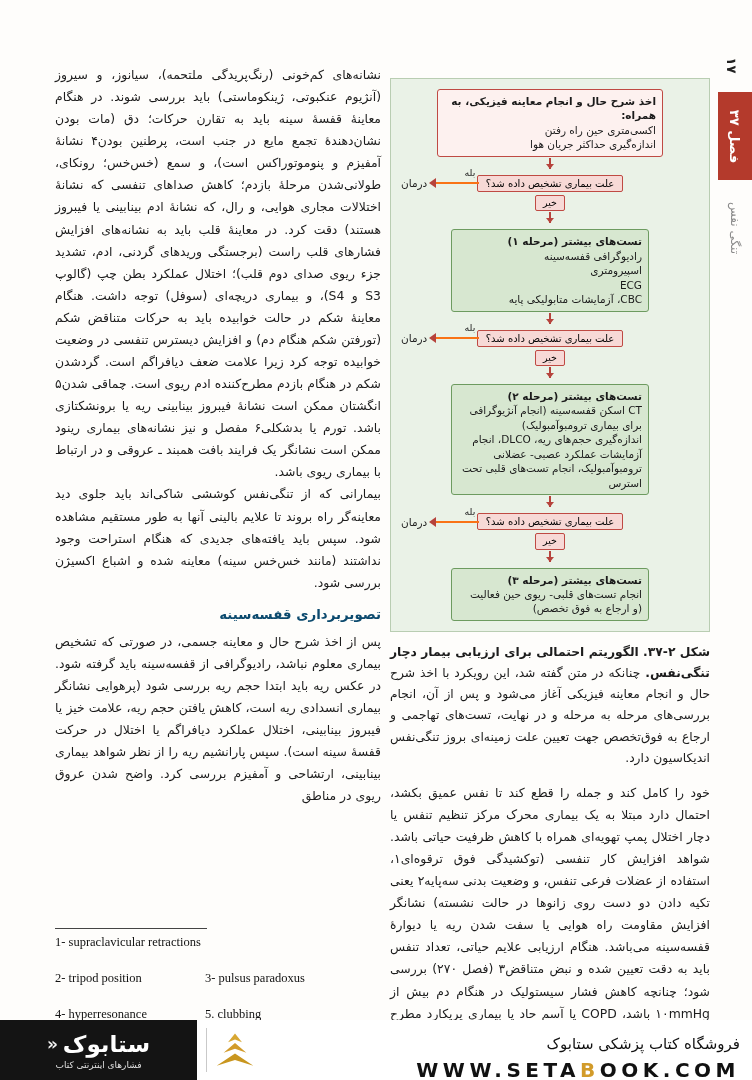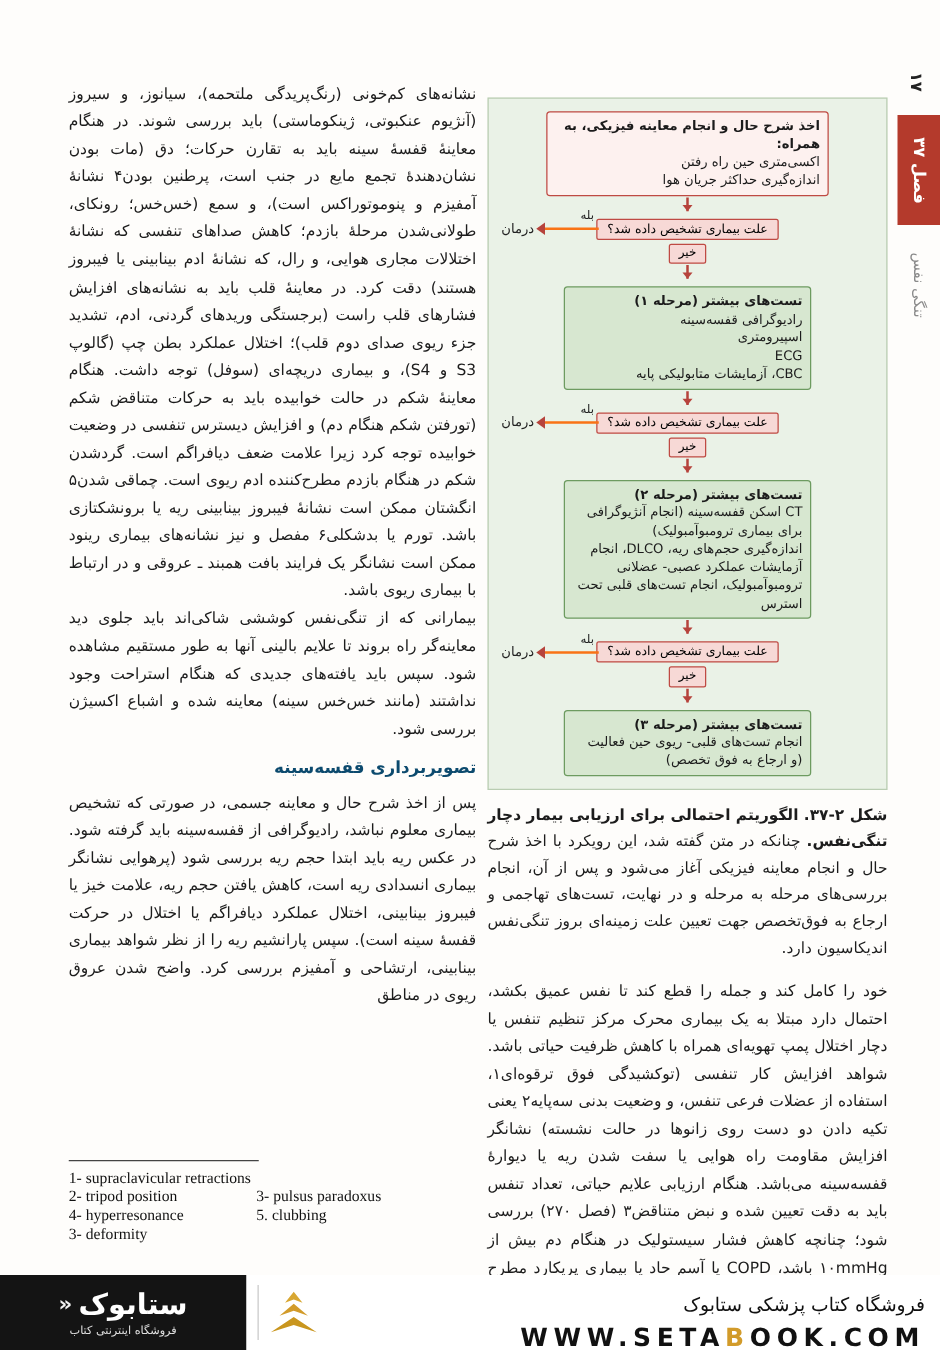--- a/index.html
+++ b/index.html
@@ -69,21 +69,21 @@
   .caption { margin-top: 10px; font-size: 12.3px; line-height: 1.72; }
   .cap-bold { font-weight: bold; margin-top: 25px; }
   .rc-para { margin-top: 13px; font-size: 12.4px; line-height: 1.78; }
 
   
   .footnotes {
     position: absolute; left: 55px; top: 928px; width: 330px;
     direction: ltr; font-family: "Liberation Serif", serif; font-size: 12.5px; color: #111;
   }
   .rule { width: 152px; border-top: 1px solid #444; margin-bottom: 6px; }
-  .fn-grid { display: grid; grid-template-columns: 150px 1fr; row-gap: 0; }
+  .fn-grid { display: grid; grid-template-columns: 150px 1fr; row-gap: 21px; }
   .fn-full { grid-column: 1 / -1; }
 
   
   .footer { position: absolute; left: 0; bottom: 0; width: 752px; height: 60px; background: #fff; }
   .footer-black {
     position: absolute; left: 0; top: 0; width: 197px; height: 60px; background: #141414;
     color: #fff; display: flex; flex-direction: column; align-items: center; justify-content: center;
   }
   .logo-fa { direction: rtl; display: flex; align-items: center; gap: 5px; font-size: 23px; font-weight: bold; }
   .logo-chev { font-size: 17px; font-weight: bold; color: #f2f2f2; }
@@ -207,21 +207,21 @@
       <span class="fn-full">3- deformity</span>
     </div>
   </div>
 
   <div class="footer">
     <div class="footer-black">
       <div class="logo-fa">
         <span>ستابوک</span>
         <span class="logo-chev">«</span>
       </div>
-      <div class="logo-sub">فروشگاه اینترنتی کتاب</div>
+      <div class="logo-sub">فشارهای اینترنتی کتاب</div>
     </div>
     <div class="sep"></div>
     <svg class="pyramid" viewBox="0 0 48 40" aria-hidden="true">
       <path d="M24 1 L32 11 L24 8 L16 11 Z" fill="#d8a732"></path>
       <path d="M24 12 L37 23 L24 18.5 L11 23 Z" fill="#d29b2a"></path>
       <path d="M24 24 L45 38 L24 31.5 L3 38 Z" fill="#c9961f"></path>
     </svg>
     <div class="footer-right">
       <div class="store-line">فروشگاه کتاب پزشکی ستابوک</div>
       <div class="url">

